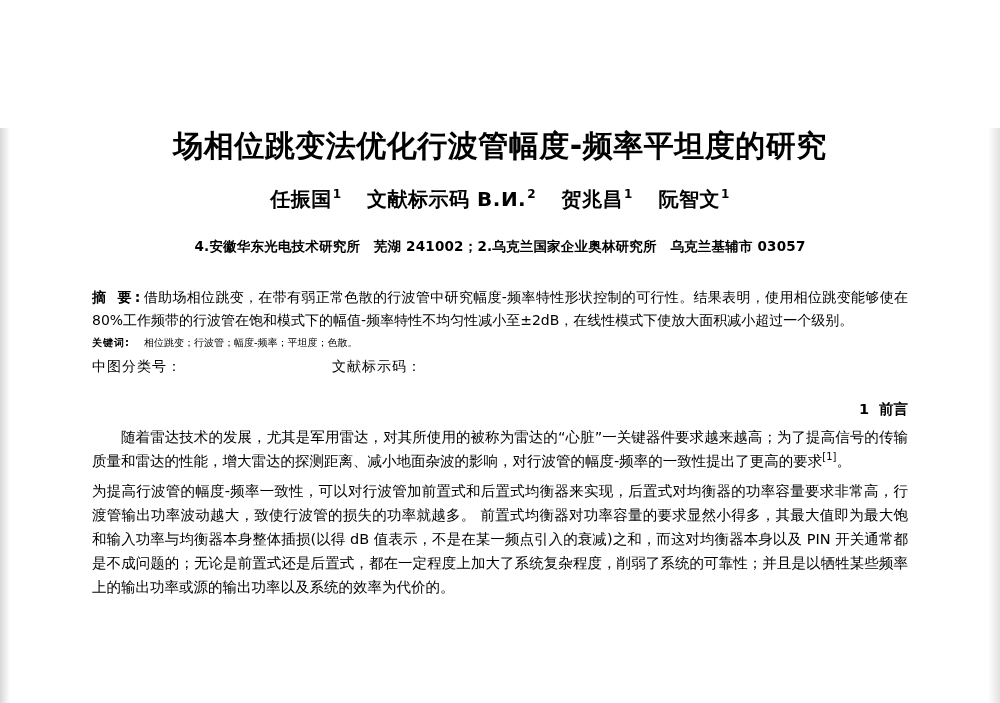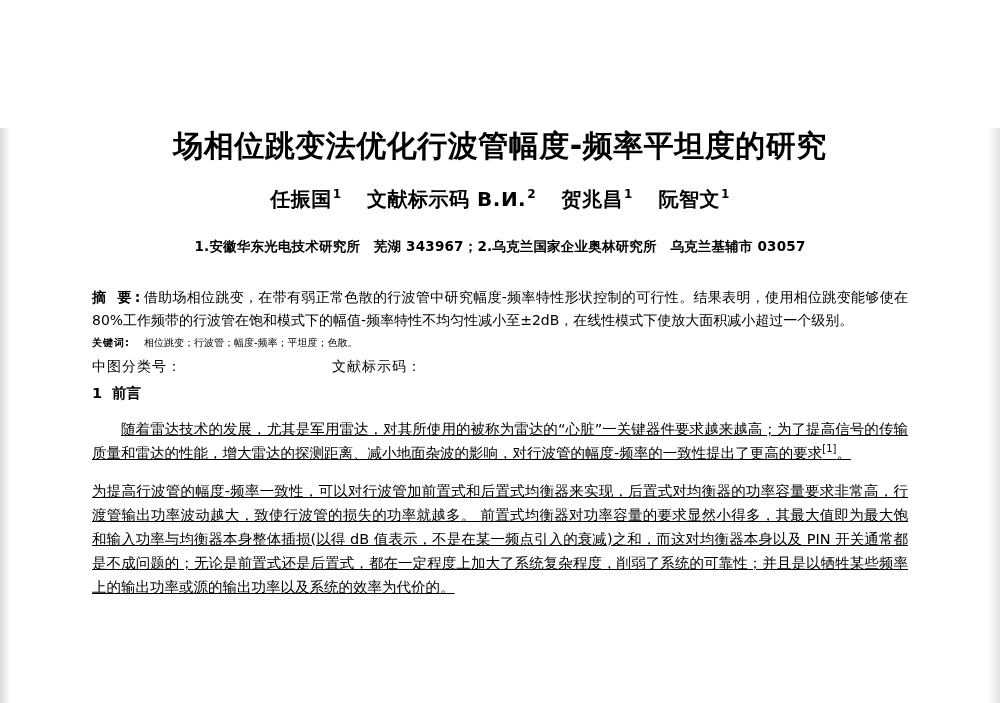--- a/index.html
+++ b/index.html
@@ -104,33 +104,33 @@
   .class-row .left {
     font-weight: normal;
     letter-spacing: 1px;
   }
   .class-row .right {
     font-weight: normal;
     letter-spacing: 1px;
     margin-left: 150px;
   }
   .section-head {
-    margin-top: 6px;
+    margin-top: 22px;
     font-size: 14.5px;
     font-weight: bold;
+    text-align: right;
   }
   .section-head .num {
     margin-right: 10px;
   }
   .body-para {
-    margin-top: 14px;
+    margin-top: 6px;
     font-size: 14.5px;
     line-height: 1.66;
     text-align: justify;
-    text-decoration: underline;
   }
   .body-para.indent {
     text-indent: 2em;
   }
   .body-para sup {
     font-size: 10px;
     vertical-align: super;
   }
 </style>
 </head>
@@ -143,21 +143,21 @@
 
   <div class="title">场相位跳变法优化行波管幅度-频率平坦度的研究</div>
 
   <div class="authors">
     <span class="au"><span>任振国</span><sup>1</sup></span>
     <span class="au"><span>文献标示码 В.И.</span><sup>2</sup></span>
     <span class="au"><span>贺兆昌</span><sup>1</sup></span>
     <span class="au"><span>阮智文</span><sup>1</sup></span>
   </div>
 
-  <div class="affiliation">1.安徽华东光电技术研究所　芜湖 343967；2.乌克兰国家企业奥林研究所　乌克兰基辅市 03057</div>
+  <div class="affiliation">4.安徽华东光电技术研究所　芜湖 241002；2.乌克兰国家企业奥林研究所　乌克兰基辅市 03057</div>
 
   <div class="abstract-block">
     <span class="abstract-label">摘 要:</span><span class="abstract-body">借助场相位跳变，在带有弱正常色散的行波管中研究幅度-频率特性形状控制的可行性。结果表明，使用相位跳变能够使在 80%工作频带的行波管在饱和模式下的幅值-频率特性不均匀性减小至±2dB，在线性模式下使放大面积减小超过一个级别。</span>
   </div>
 
   <div class="keywords">
     <span class="kw-label">关键词:</span><span class="kw-body">相位跳变；行波管；幅度-频率；平坦度；色散。</span>
   </div>
 
   <div class="class-row">

